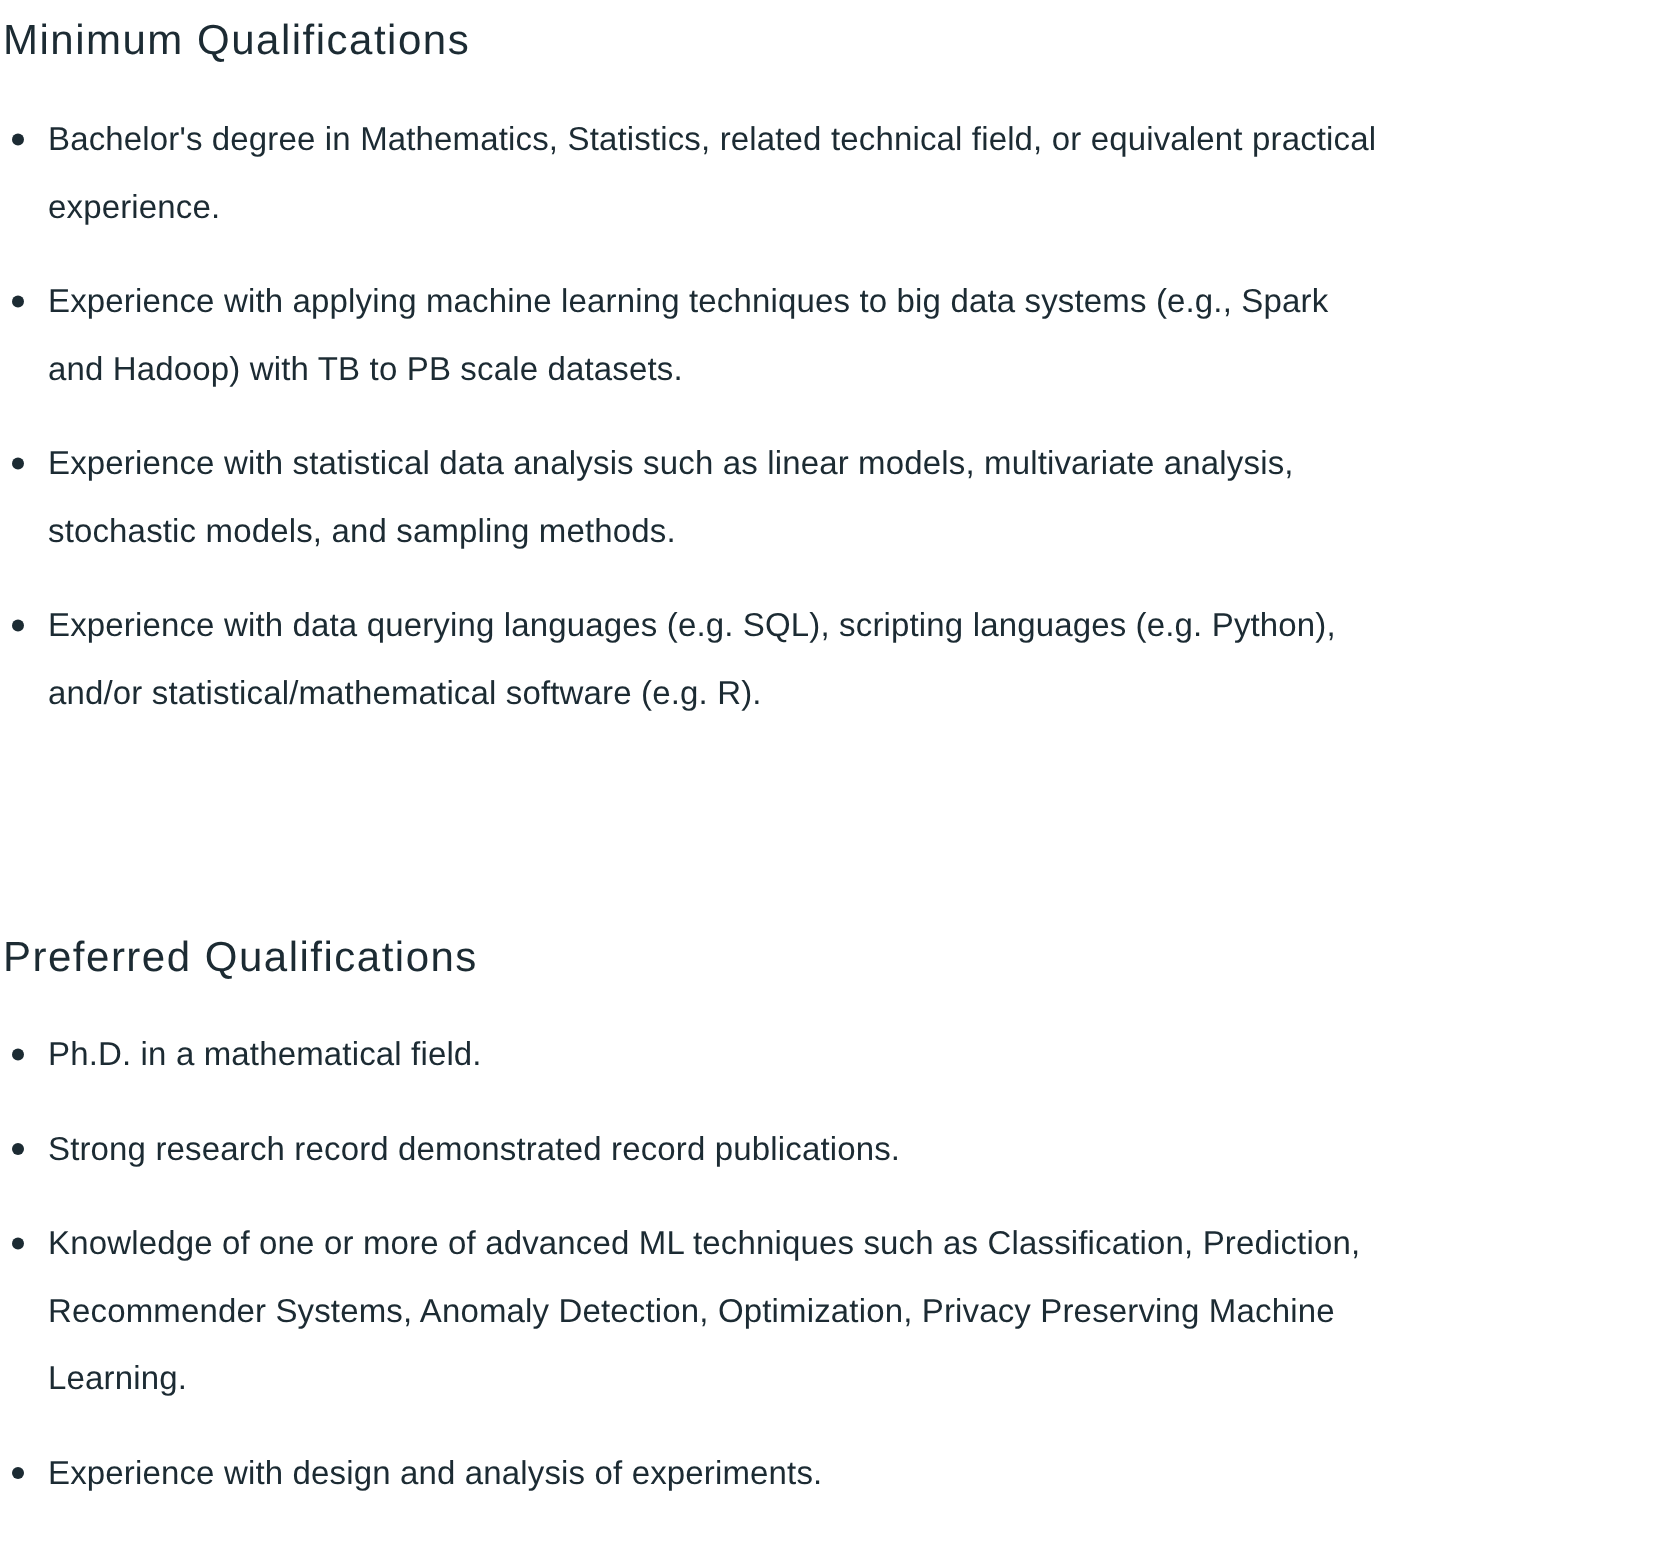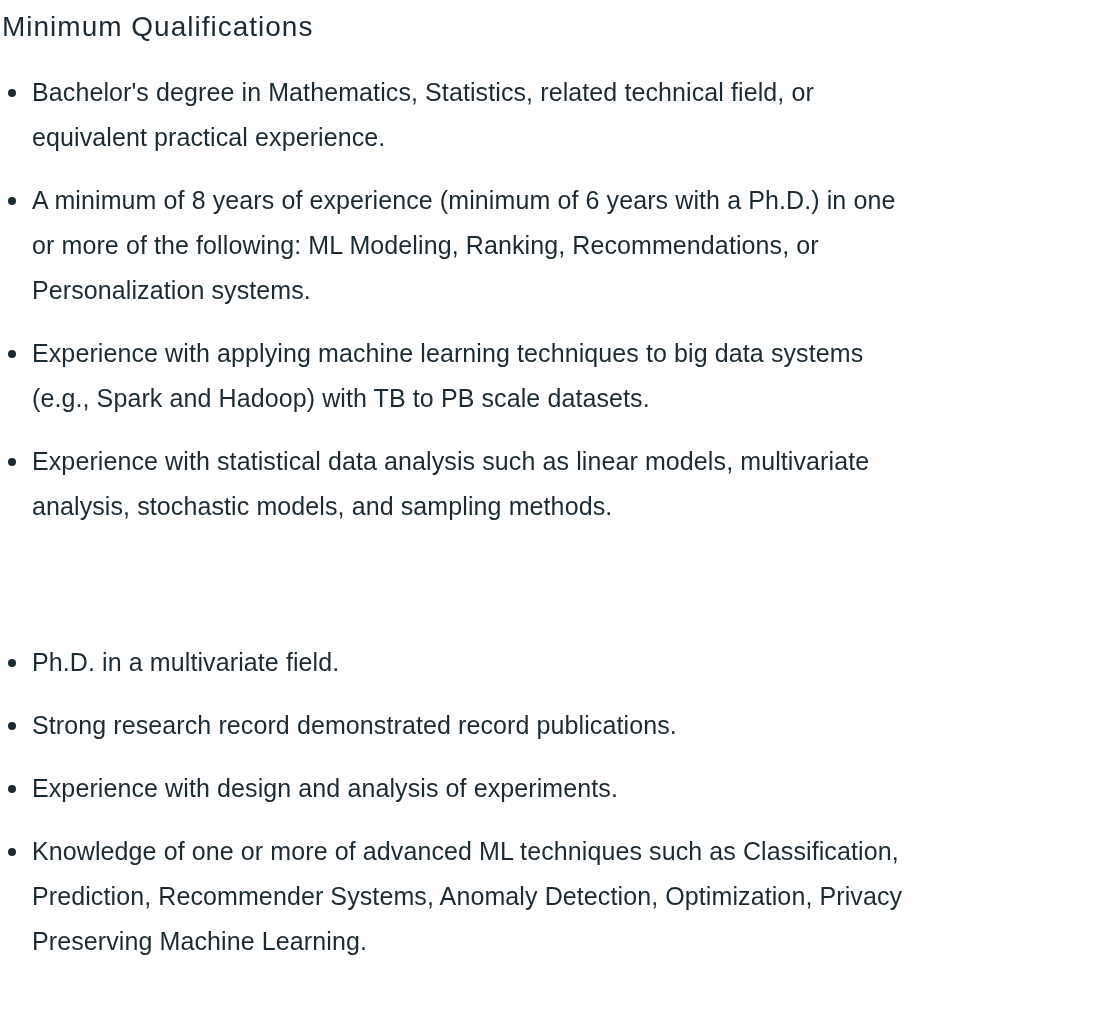--- a/index.html
+++ b/index.html
@@ -29,21 +29,21 @@
       line-height: 40px;
     }
     ul.qual-list {
       list-style: none;
       margin: 0;
       padding: 0;
     }
     ul.qual-list li {
       position: relative;
       padding-left: 32px;
-      font-size: 25px;
+      font-size: 22px;
       line-height: 45px;
       color: #1c2b33;
       letter-spacing: 0.1px;
       margin-bottom: 18px;
       white-space: normal;
     }
     ul.qual-list li .bullet {
       position: absolute;
       left: 8px;
       top: 19px;
@@ -57,26 +57,27 @@
     #pref-section { top: 618px; }
     #pref-section ul { margin-top: 22px; }
   </style>
 </head>
 <body>
 
 <div class="section" id="min-section">
   <h2 class="section-title">Minimum Qualifications</h2>
   <ul class="qual-list">
     <li><span class="bullet"></span><span>Bachelor's degree in Mathematics, Statistics, related technical field, or equivalent practical experience.</span></li>
-    <li><span class="bullet"></span><span>A minimum of 8 years of experience (minimum of 6 years with a Ph.D.) in one or more of the following: ML Modeling, Ranking, Recommendations, or Personalization systems.</span></li>
     <li><span class="bullet"></span><span>Experience with applying machine learning techniques to big data systems (e.g., Spark and Hadoop) with TB to PB scale datasets.</span></li>
     <li><span class="bullet"></span><span>Experience with statistical data analysis such as linear models, multivariate analysis, stochastic models, and sampling methods.</span></li>
+    <li><span class="bullet"></span><span>Experience with data querying languages (e.g. SQL), scripting languages (e.g. Python), and/or statistical/mathematical software (e.g. R).</span></li>
   </ul>
 </div>
 
 <div class="section" id="pref-section">
+  <h2 class="section-title">Preferred Qualifications</h2>
   <ul class="qual-list">
-    <li><span class="bullet"></span><span>Ph.D. in a multivariate field.</span></li>
+    <li><span class="bullet"></span><span>Ph.D. in a mathematical field.</span></li>
     <li><span class="bullet"></span><span>Strong research record demonstrated record publications.</span></li>
+    <li><span class="bullet"></span><span>Knowledge of one or more of advanced ML techniques such as Classification, Prediction, Recommender Systems, Anomaly Detection, Optimization, Privacy Preserving Machine Learning.</span></li>
     <li><span class="bullet"></span><span>Experience with design and analysis of experiments.</span></li>
-    <li><span class="bullet"></span><span>Knowledge of one or more of advanced ML techniques such as Classification, Prediction, Recommender Systems, Anomaly Detection, Optimization, Privacy Preserving Machine Learning.</span></li>
   </ul>
 </div>
 
 </body></html>

